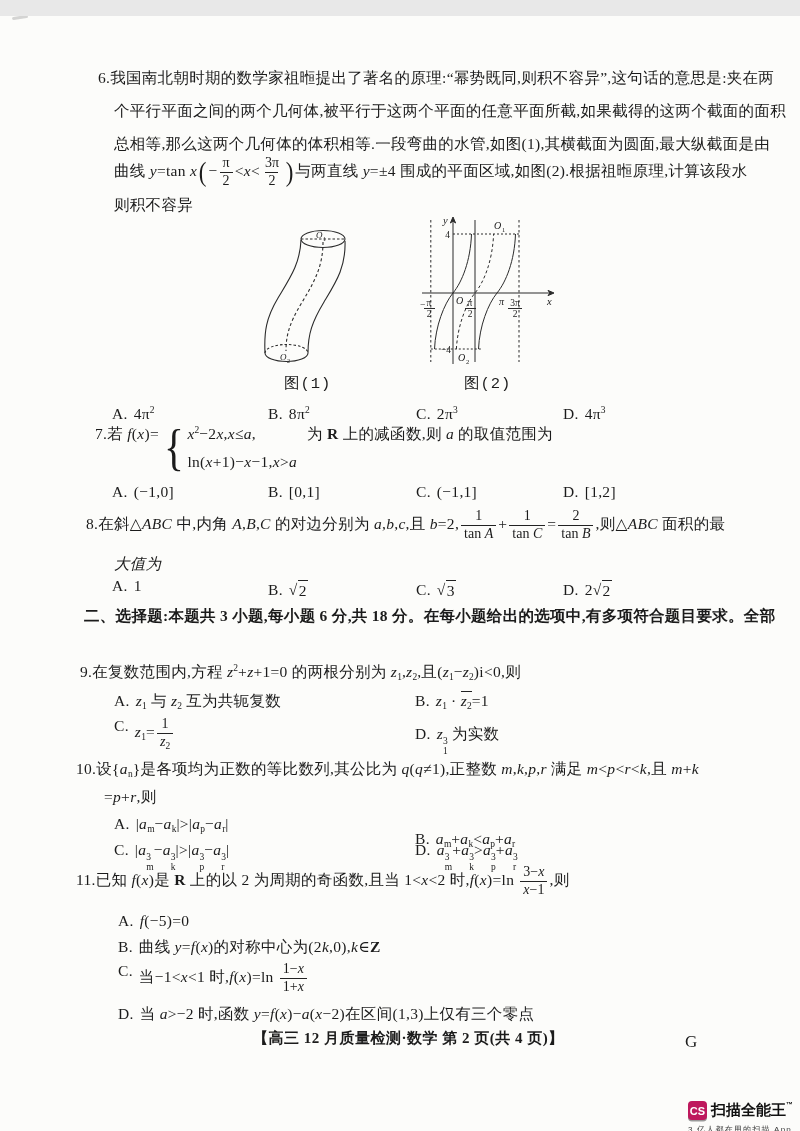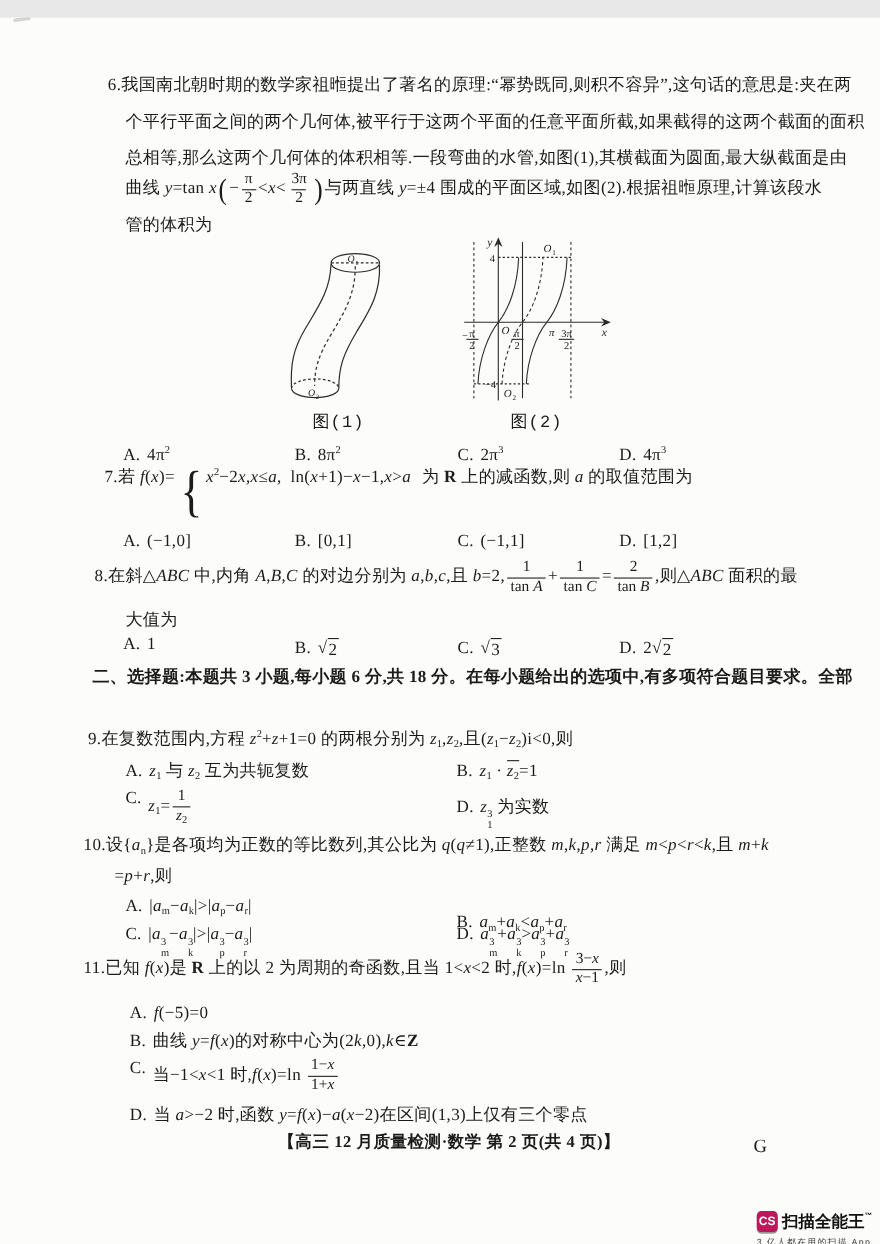--- a/index.html
+++ b/index.html
@@ -18,21 +18,21 @@
         font-size:14px;line-height:1.18;margin:0 2px;text-align:center;letter-spacing:0;}
   .frac .num{padding:0 3px;}
   .frac .den{border-top:1.2px solid #222;padding:0 3px;}
   .bar{display:inline-block;border-top:1.2px solid #222;line-height:1.05;padding-top:1px;}
   .sqrt{display:inline-flex;align-items:flex-start;}
   .sqrt::before{content:"√";}
   .sqrt .rad{border-top:1.2px solid #222;padding:0 1px;}
   .big{font-size:27px;font-weight:400;line-height:1;margin:0 1px;display:inline-block;
        vertical-align:middle;transform:scaleX(0.85);}
   .brace{font-size:46px;font-weight:400;line-height:1;transform:scaleY(1.12) scaleX(0.9);margin:0 2px 0 4px;}
-  .cases{display:inline-flex;flex-direction:row;gap:8px;align-items:flex-start;}
+  .cases{display:inline-flex;flex-direction:column;gap:8px;align-items:flex-start;}
   .post{margin-left:10px;}
   .opt-label{margin-right:6px;}
   .caption{position:absolute;font-size:15.5px;letter-spacing:1px;font-family:Liberation Mono, monospace;}
   svg{position:absolute;overflow:visible;}
   svg text{font-family:"Liberation Serif","DejaVu Serif",serif;fill:#1b1b1b;}
   svg .sv-it{font-style:italic;}
   .footer{position:absolute;font-size:15px;font-weight:700;letter-spacing:0.5px;}
   .gmark{position:absolute;font-size:17px;}
   .wm{position:absolute;left:688px;top:1085px;width:108px;}
   .wm-row{display:flex;align-items:center;gap:4px;}
@@ -57,21 +57,21 @@
   <div class="line" style="left:114px;top:118px;">总相等,那么这两个几何体的体积相等.一段弯曲的水管,如图(1),其横截面为圆面,最大纵截面是由</div>
   <div class="line tall" style="left:114px;top:139px;height:38px;">
       <span>曲线 <span class="it">y</span>=tan <span class="it">x</span><span class="big">(</span>−<span class="frac">
           <span class="num">π</span>
           <span class="den">2</span>
         </span>&lt;<span class="it">x</span>&lt;<span class="frac">
           <span class="num">3π</span>
           <span class="den">2</span>
         </span><span class="big">)</span>与两直线 <span class="it">y</span>=±4 围成的平面区域,如图(2).根据祖暅原理,计算该段水</span>
     </div>
-  <div class="line" style="left:114px;top:179px;">管的体积为</div>
+  <div class="line" style="left:114px;top:179px;">则积不容异</div>
 
   <svg style="left:250px;top:196px;" width="140" height="168" viewBox="0 0 140 168">
     <g stroke="#2b2b2b" stroke-width="1.1" fill="none">
       <ellipse cx="73" cy="27" rx="22" ry="8.5"></ellipse>
       <line x1="51" y1="27" x2="95" y2="27" stroke-dasharray="2.5,2"></line>
       <path d="M95,29 C96,55 86,70 74,90 C62,110 58,122 58,141"></path>
       <path d="M51,28 C50,52 40,66 28,86 C16,106 14,120 15,141"></path>
       <path d="M15,141 A21.5,8.5 0 0 0 58,141"></path>
       <path d="M15,141 A21.5,8.5 0 0 1 58,141" stroke-dasharray="2.5,2"></path>
       <path d="M73,30 C73,56 63,72 51,92 C39,112 36,124 36,139" stroke-dasharray="3,2.5"></path>
@@ -147,21 +147,21 @@
           <span class="num">1</span>
           <span class="den">tan <span class="it">A</span></span>
         </span>+<span class="frac">
           <span class="num">1</span>
           <span class="den">tan <span class="it">C</span></span>
         </span>=<span class="frac">
           <span class="num">2</span>
           <span class="den">tan <span class="it">B</span></span>
         </span>,则△<span class="it">ABC</span> 面积的最</span>
     </div>
-  <div class="line" style="left:114px;top:538px;">大值为</div>
+  <div class="line" style="left:114px;top:538px;font-style:italic;">大值为</div>
   <div class="line" style="left:112px;top:560px;"><span class="opt-label">A.</span><span>1</span></div>
   <div class="line" style="left:268px;top:564px;"><span class="opt-label">B.</span><span><span class="sqrt">
           <span class="rad">2</span>
         </span></span></div>
   <div class="line" style="left:416px;top:564px;"><span class="opt-label">C.</span><span><span class="sqrt">
           <span class="rad">3</span>
         </span></span></div>
   <div class="line" style="left:563px;top:564px;"><span class="opt-label">D.</span><span>2<span class="sqrt">
           <span class="rad">2</span>
         </span></span></div>

